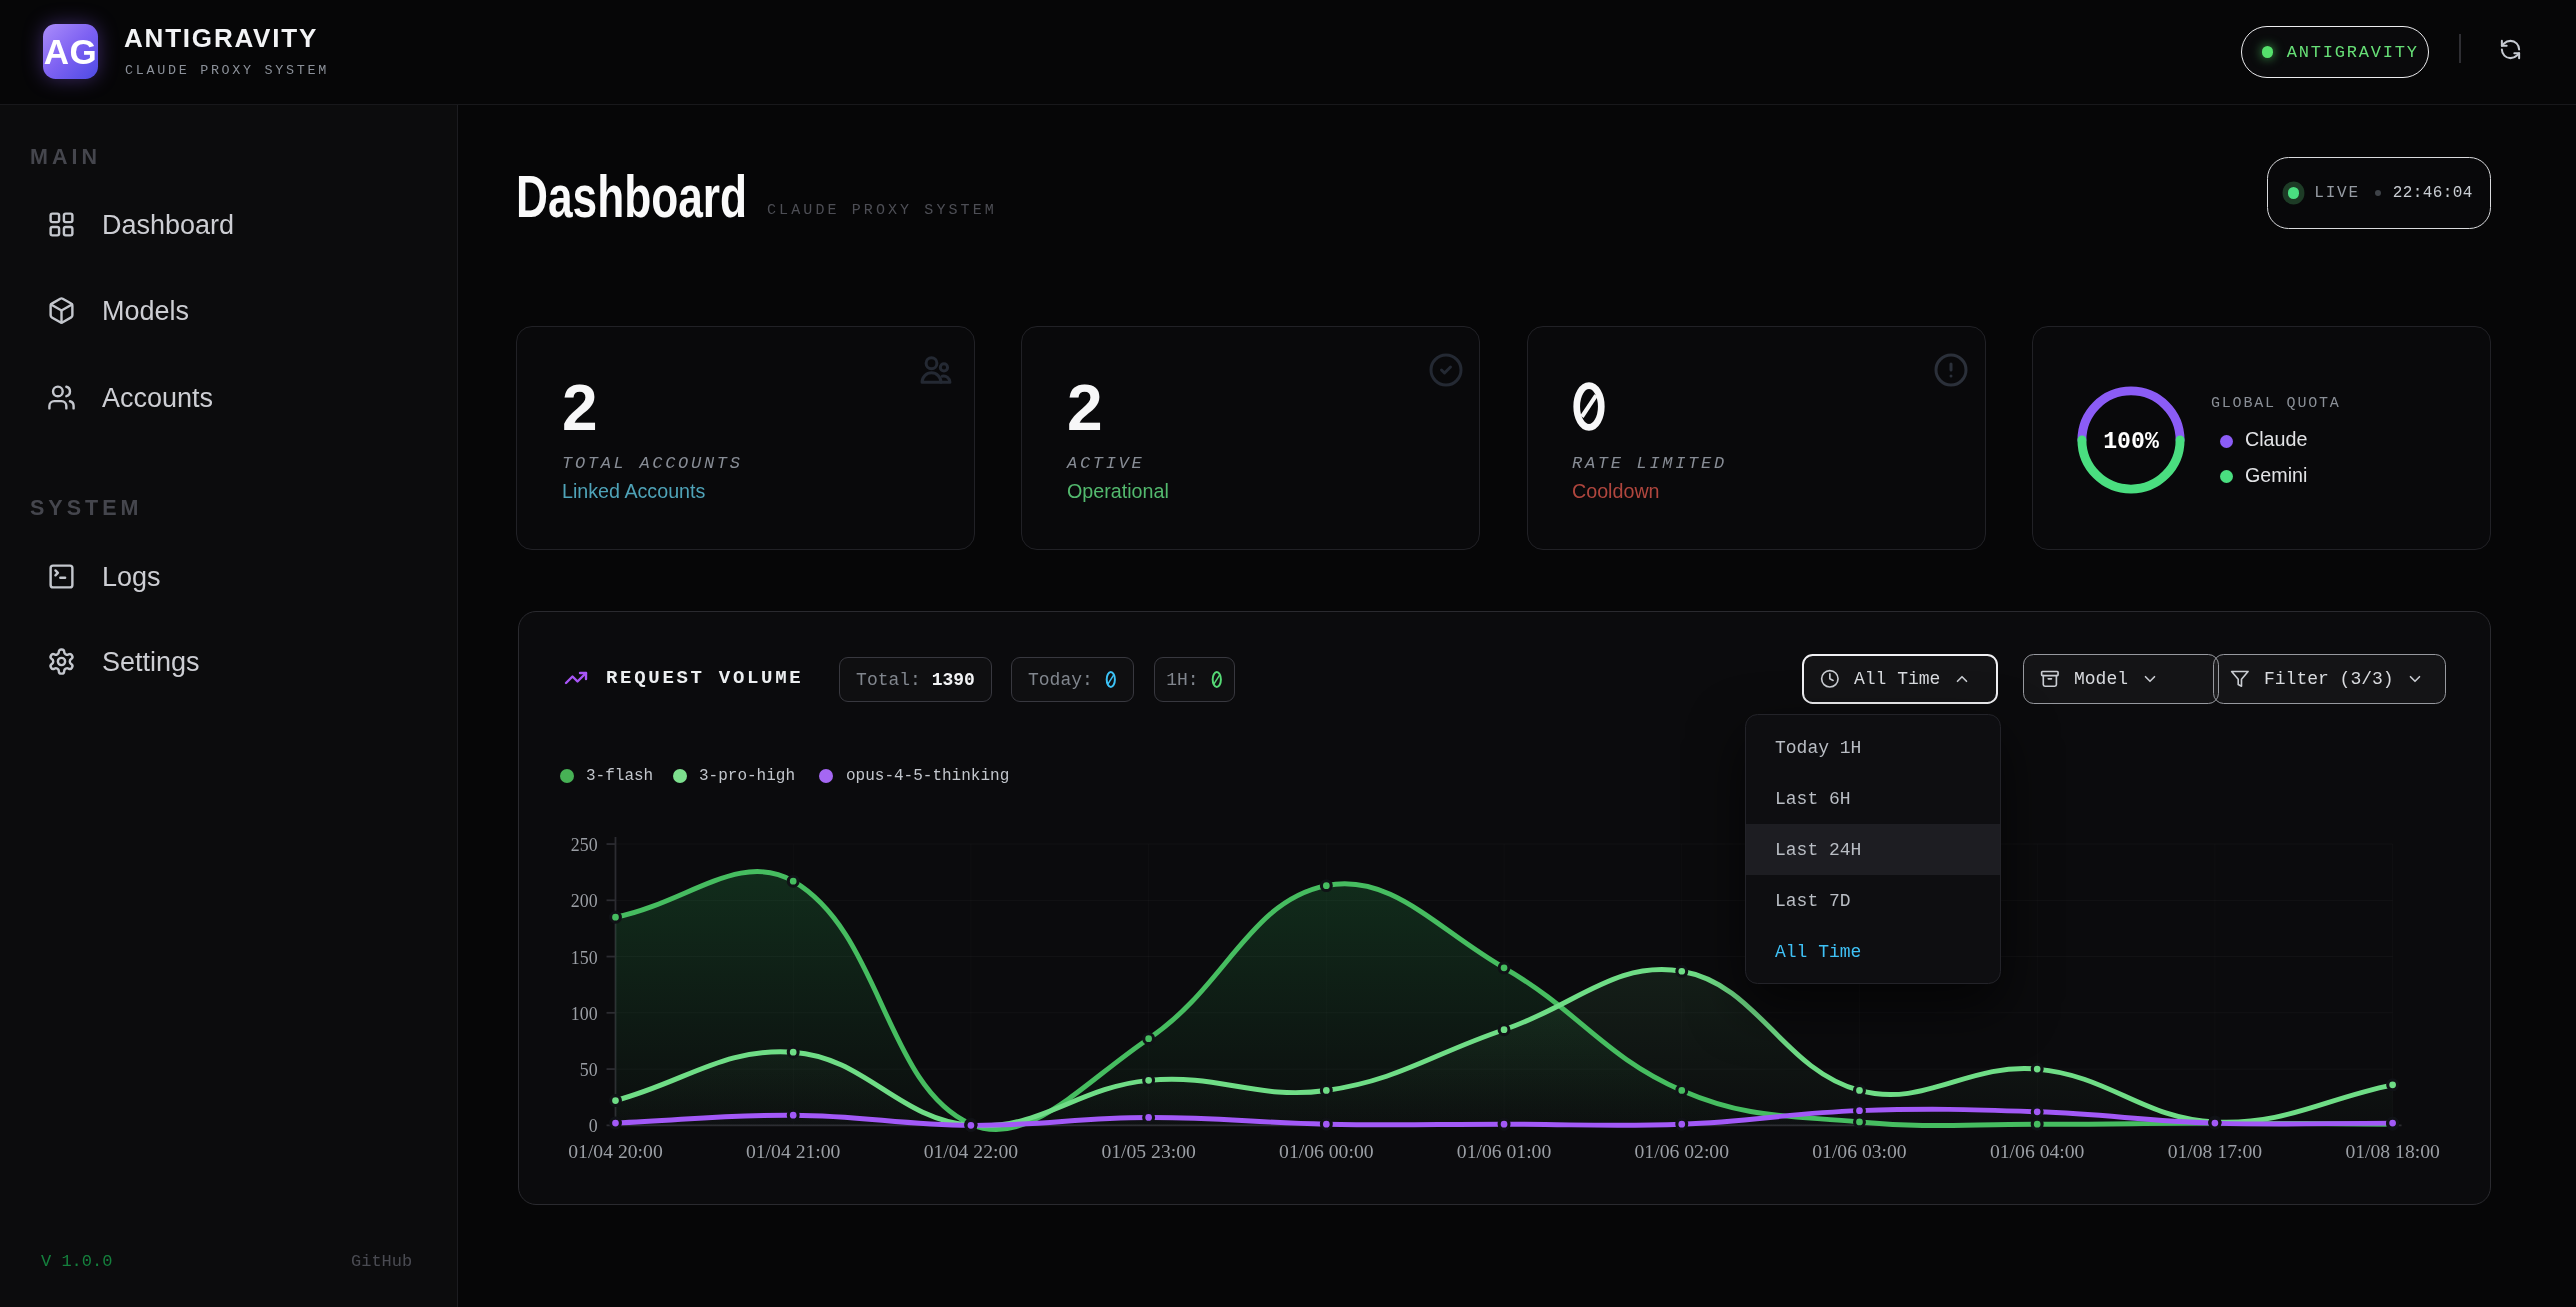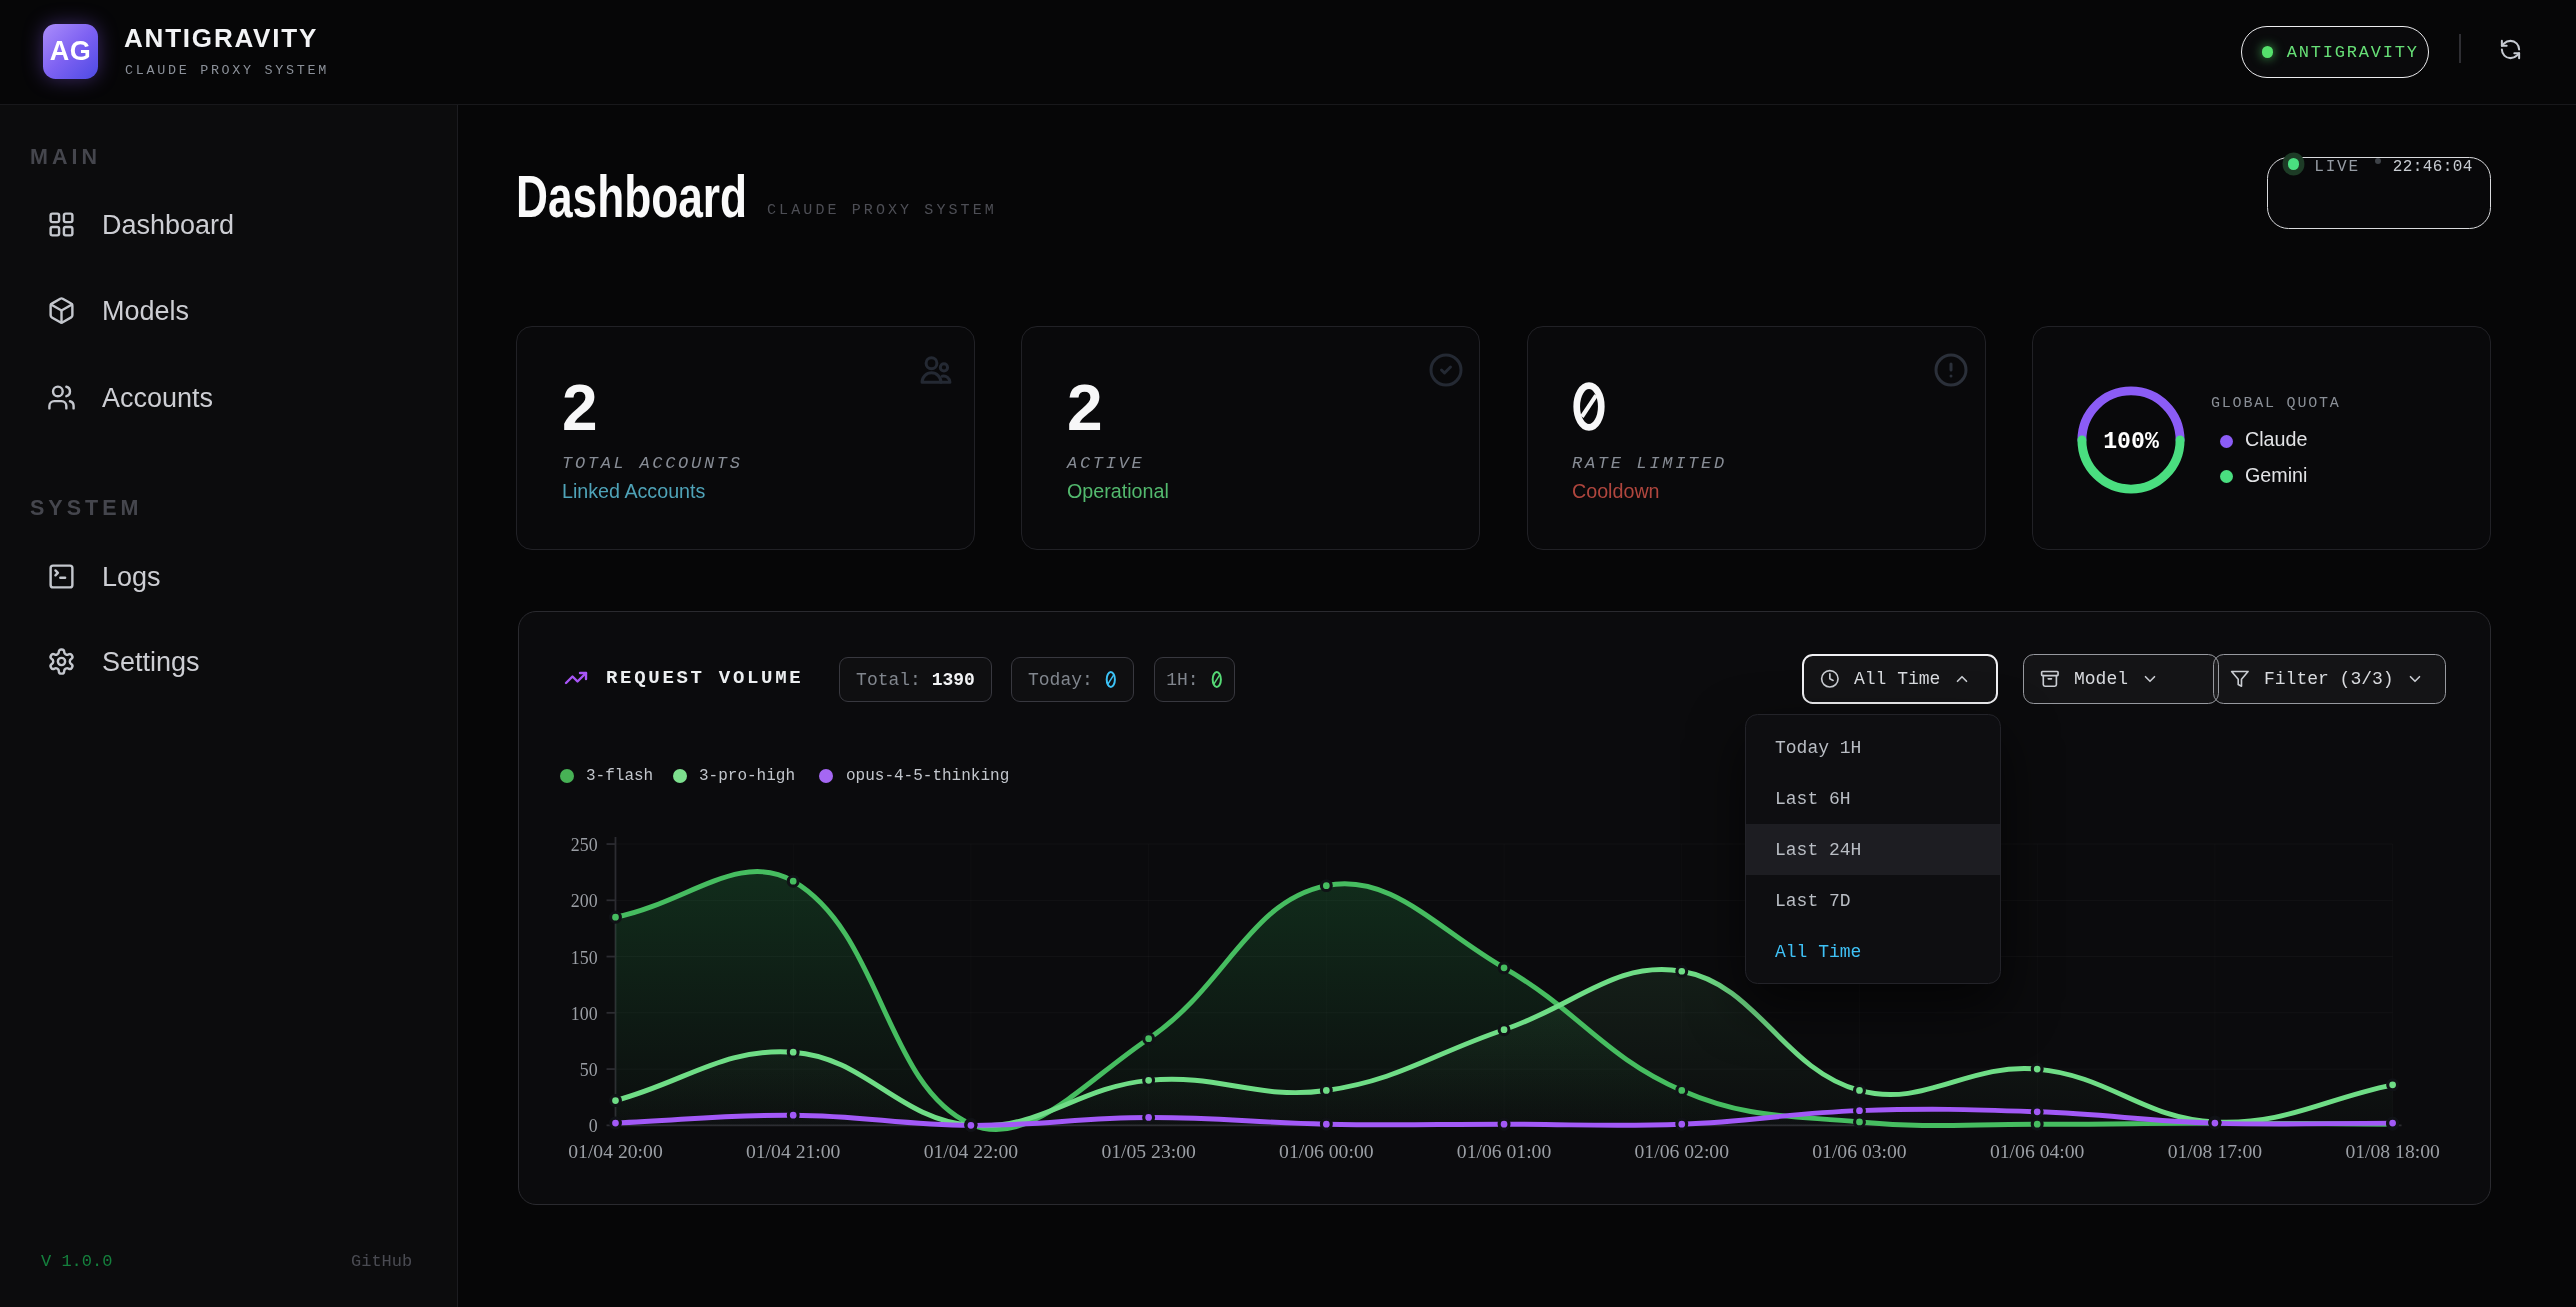--- a/index.html
+++ b/index.html
@@ -7,21 +7,21 @@
 html,body { width:2576px; height:1308px; background:#060607; overflow:hidden;
   font-family:"Liberation Sans", sans-serif; }
 .mono { font-family:"Liberation Mono", monospace; }
 .abs { position:absolute; }
 #header { position:absolute; left:0; top:0; width:2576px; height:105px;
   background:#060607; border-bottom:1.8px solid #18181b; z-index:5; }
 #logo { position:absolute; left:43px; top:24px; width:55px; height:55px; border-radius:12.5px;
   background:linear-gradient(135deg,#ab8dfb 0%,#7e62f2 50%,#4d4ae4 100%);
   box-shadow:0 0 19.7px rgba(139,92,246,0.38);
   display:flex; align-items:center; justify-content:center;
-  color:#fff; font-weight:bold; font-size:27px; letter-spacing:0.4px; }
+  color:#fff; font-weight:bold; font-size:35px; letter-spacing:0.4px; }
 #brand { position:absolute; left:124px; top:23px; color:#f2f3f5; font-weight:bold;
   font-size:26px; letter-spacing:1.8px; }
 #brandsub { position:absolute; left:125px; top:63px; color:#8b9099;
   font-family:"Liberation Mono",monospace; font-size:13.4px; letter-spacing:2.7px; }
 #connpill { position:absolute; left:2241px; top:26px; width:188px; height:52px;
   border:1.8px solid #ececef; border-radius:26px; background:#0a0a0c;
   display:flex; align-items:center; }
 #conndot { width:11.6px; height:11.6px; border-radius:50%; background:#55e06c;
   margin-left:19.7px; box-shadow:0 0 10.7px rgba(85,224,108,0.8); }
 #conntxt { font-family:"Liberation Mono",monospace; font-size:17px; letter-spacing:1.8px;
@@ -38,21 +38,21 @@
 #sbfoot1 { position:absolute; left:41px; top:1252px; color:#15803d;
   font-family:"Liberation Mono",monospace; font-size:17px; }
 #sbfoot2 { position:absolute; left:351px; top:1252px; color:#4a4b52;
   font-family:"Liberation Mono",monospace; font-size:17px; }
 #pagetitle { position:absolute; left:516px; top:163px; color:#fafafa; font-weight:bold;
   font-size:59px; letter-spacing:0; transform:scaleX(0.75); transform-origin:0 0; }
 #pagesub { position:absolute; left:767px; top:202px; color:#4d4e55;
   font-family:"Liberation Mono",monospace; font-size:15px; letter-spacing:3.1px; }
 #livepill { position:absolute; left:2267px; top:157px; width:224px; height:72px;
   border:1.8px solid #d9dadd; border-radius:21.5px; background:#08080a;
-  display:flex; align-items:flex-start; }
+  display:flex; align-items:center; }
 #livedot { width:11.6px; height:11.6px; border-radius:50%; background:#4ade80;
   margin-left:19.7px; box-shadow:0 0 0 5.4px #1d3b26; }
 #livetxt { font-family:"Liberation Mono",monospace; font-size:16px; letter-spacing:1.8px;
   color:#969ca4; margin-left:15px; }
 #livesep { width:6.3px; height:6.3px; border-radius:50%; background:#3e4248; margin-left:15px; }
 #livetime { font-family:"Liberation Mono",monospace; font-size:16px; letter-spacing:0.4px;
   color:#c9cdd3; margin-left:11.6px; }
 .card { position:absolute; top:326px; width:459px; height:224px; background:#09090b;
   border:1.8px solid #212126; border-radius:16px; }
 .cardnum { position:absolute; left:45px; top:371px; color:#f7f7f8; font-weight:bold;

